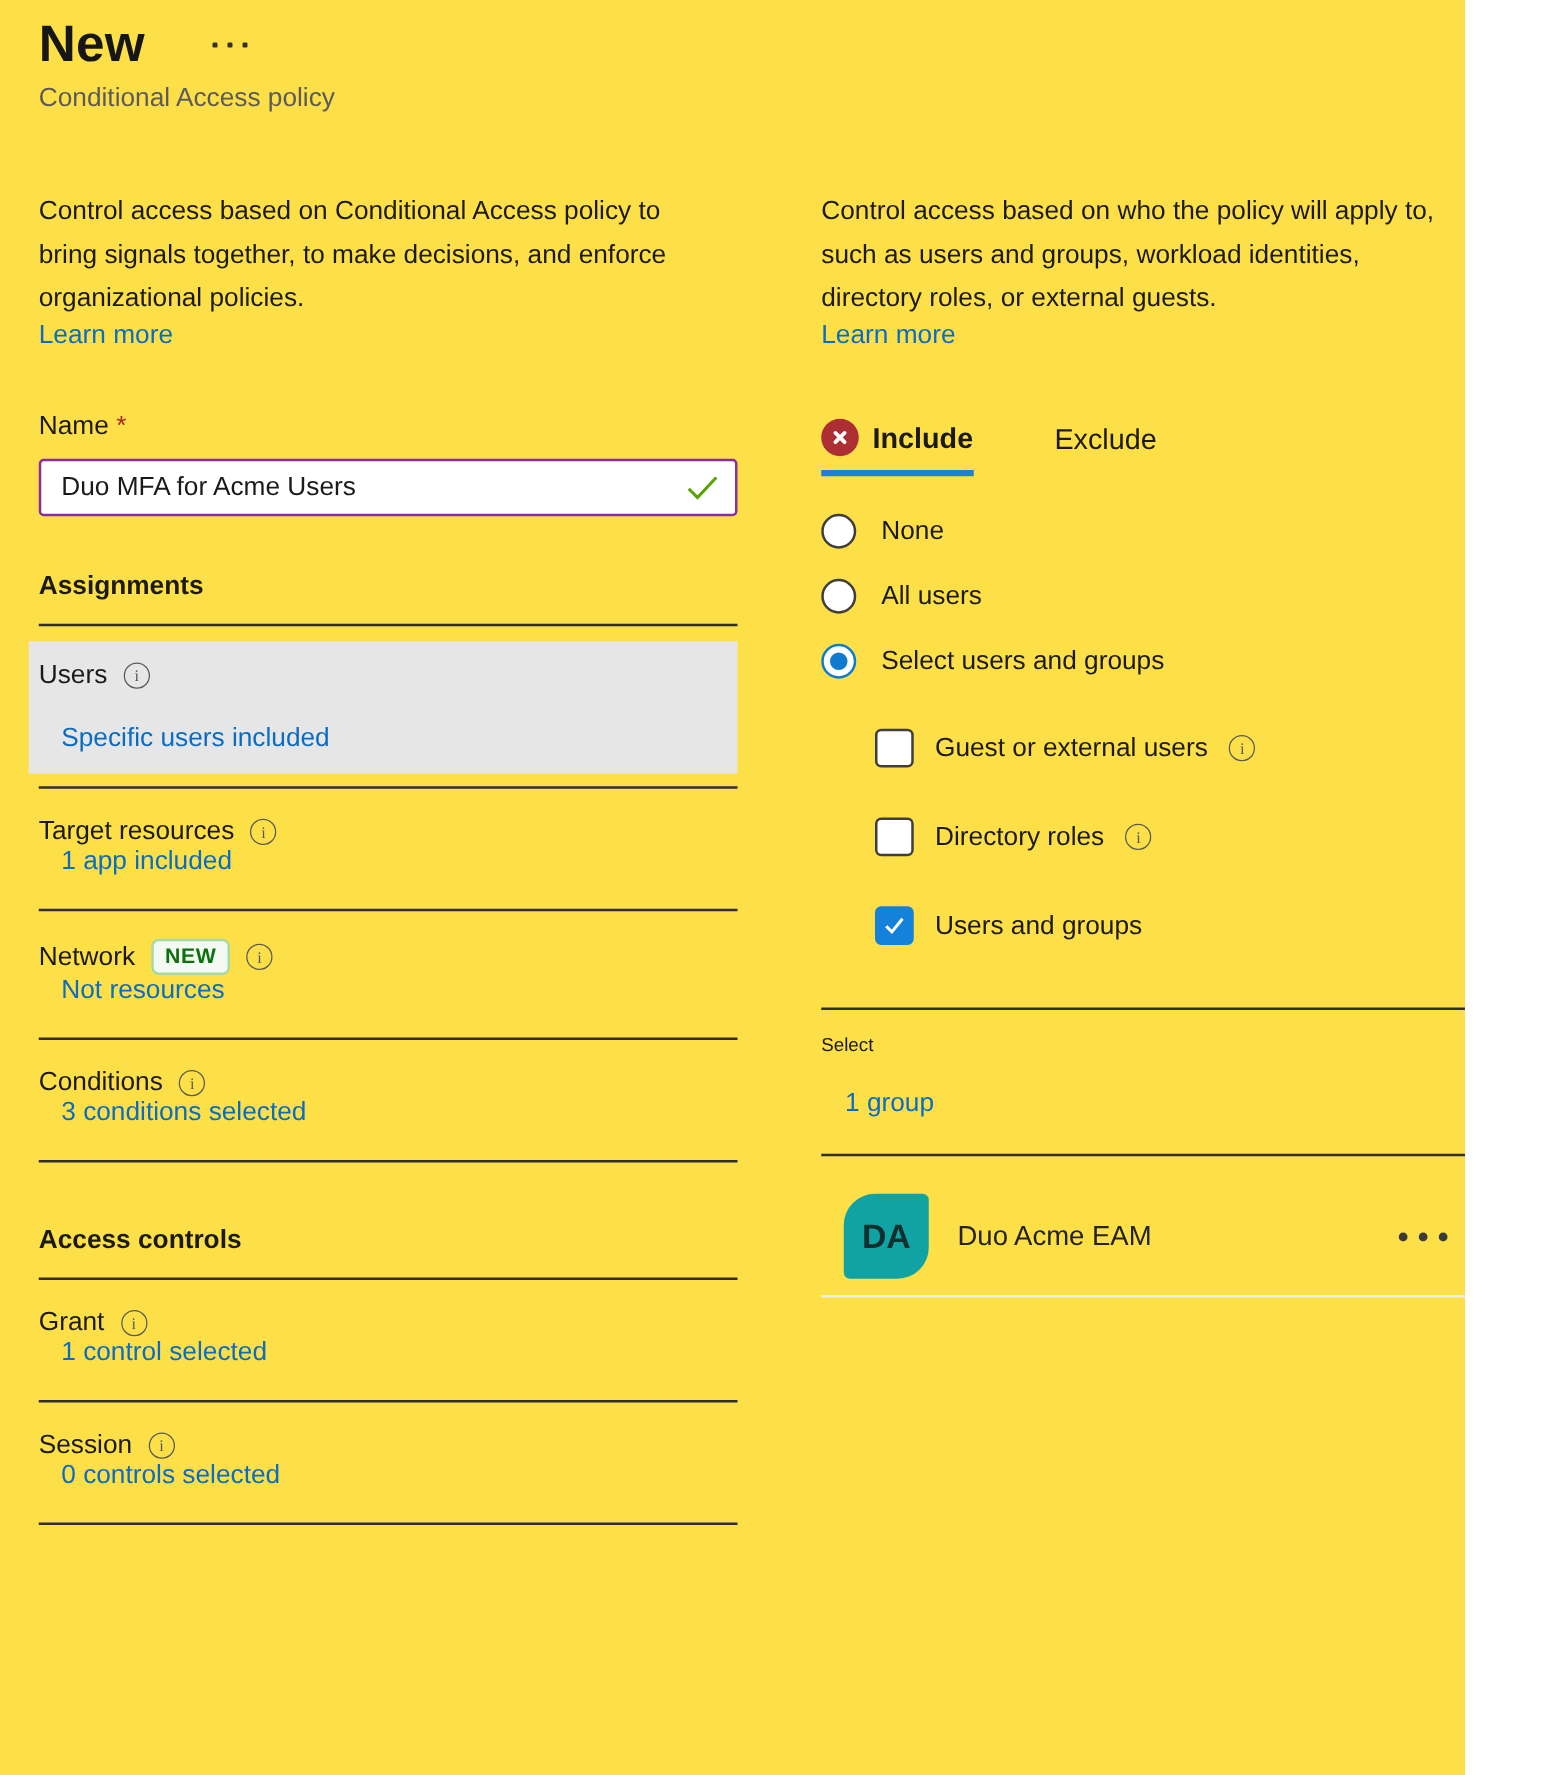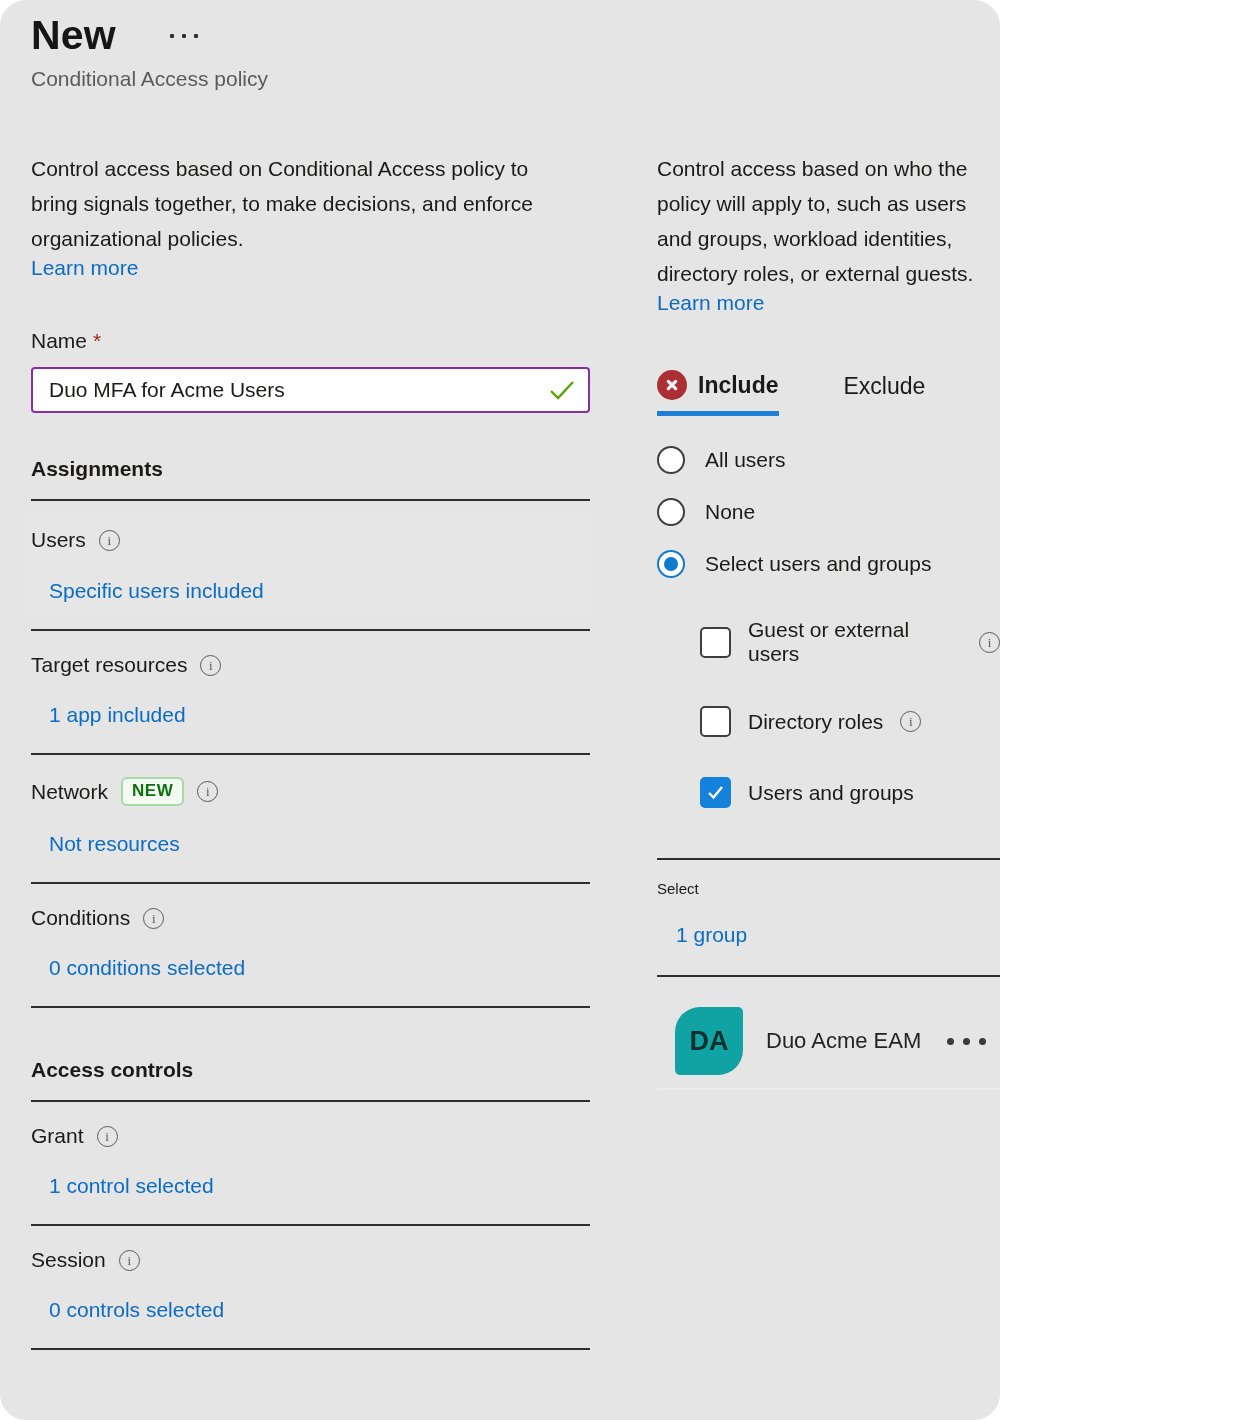--- a/index.html
+++ b/index.html
@@ -1,25 +1,24 @@
 <!DOCTYPE html>
 <html><head>
 <meta charset="utf-8">
 <title>New - Conditional Access policy</title>
 <style>
   * { box-sizing: border-box; margin: 0; padding: 0; }
   html,body { background:#ffffff; }
   .page {
     position: relative;
-    width: 1000px; height: 1420px;
-    background: #e5e5e5;
+    width: 1172px; height: 1420px;
+    background: #fde047;
     font-family: "Liberation Sans", "DejaVu Sans", sans-serif;
     color: #1b1a19;
     overflow: hidden;
-    border-radius: 26px;
   }
   
   .header { padding: 12px 0 0 31px; }
   .title-row { display: flex; align-items: center; gap: 52px; }
   .page-title { font-size: 41px; font-weight: 700; color: #161616; letter-spacing: 0.2px; }
   .menu-dots { display: flex; gap: 8px; align-items: center; cursor: pointer; padding: 6px 2px; }
   .menu-dots i { width: 4px; height: 4px; background: #323130; border-radius: 1px; display:block; }
   .page-subtitle { margin-top: 8px; font-size: 21px; color: #5c5b59; }
 
   
@@ -53,21 +52,21 @@
 
   
   .users-box { margin-top: 12px; margin-left: -8px; width: 567px;
                background: #e6e6e6; padding: 15px 0 16px 8px; }
 
   .row-label { display: flex; align-items: center; font-size: 21px; color: #1b1a19; }
   .info-icon { width: 21px; height: 21px; border: 1.5px solid #595959; border-radius: 50%;
                color: #595959; font-size: 13px; line-height: 1; display: inline-flex;
                align-items: center; justify-content: center; margin-left: 13px;
                font-family: "Liberation Serif", serif; cursor: default; flex: none; }
-  .row-link { display: inline-block; margin-top: 26px; margin-left: 18px; font-size: 21px;
+  .row-link { display: inline-block; margin-left: 18px; font-size: 21px;
               color: #0b6cc4; text-decoration: none; cursor: pointer; }
   .sec .row-label { margin-top: 22px; }
   .sec .hr { margin-top: 26px; }
   .users-box .row-link { margin-top: 27px; }
   .hr-after-users { margin-top: 10px; }
 
   .new-badge { display: inline-block; margin-left: 13px; padding: 2px 9px 3px;
                border: 2px solid #a7d9a7; background: #f2faf2; border-radius: 6px;
                color: #0e700e; font-size: 17px; font-weight: 700; letter-spacing: 0.5px; }
 
@@ -179,21 +178,21 @@
         </div>
         <a class="row-link">Not resources</a>
         <div class="hr"></div>
       </div>
 
       <div class="sec">
         <div class="row-label">
           <span>Conditions</span>
           <span class="info-icon">i</span>
         </div>
-        <a class="row-link">0 conditions selected</a>
+        <a class="row-link">3 conditions selected</a>
         <div class="hr"></div>
       </div>
 
       <h2 class="sec-heading h-access">Access controls</h2>
       <div class="hr hr-after-h"></div>
 
       <div class="sec">
         <div class="row-label">
           <span>Grant</span>
           <span class="info-icon">i</span>
@@ -233,25 +232,25 @@
           <span>Include</span>
         </div>
         <div class="tab">
           <span>Exclude</span>
         </div>
       </div>
 
       <div class="radio-group">
         <div class="radio-row">
           <span class="radio"></span>
-          <span class="opt-label">All users</span>
+          <span class="opt-label">None</span>
         </div>
         <div class="radio-row">
           <span class="radio"></span>
-          <span class="opt-label">None</span>
+          <span class="opt-label">All users</span>
         </div>
         <div class="radio-row">
           <span class="radio selected"></span>
           <span class="opt-label">Select users and groups</span>
         </div>
       </div>
 
       <div class="check-row">
         <span class="checkbox"></span>
         <span class="opt-label">Guest or external users</span>

